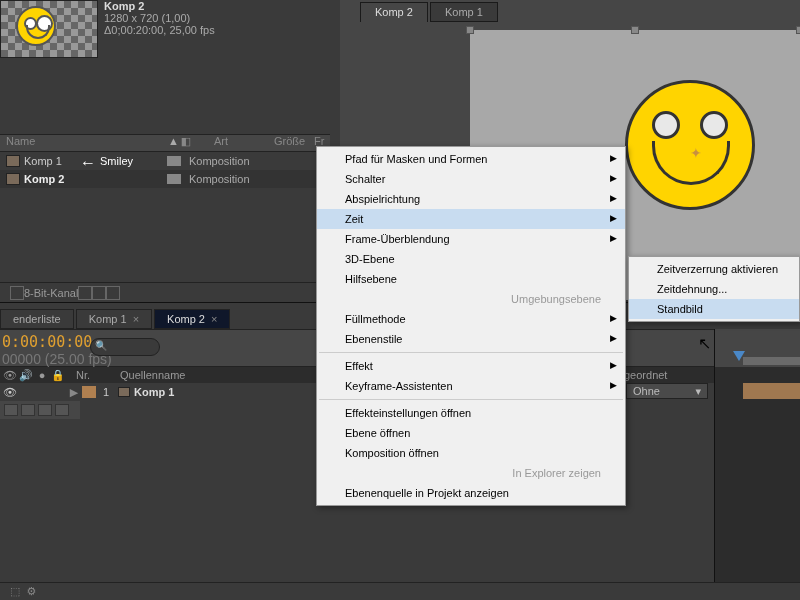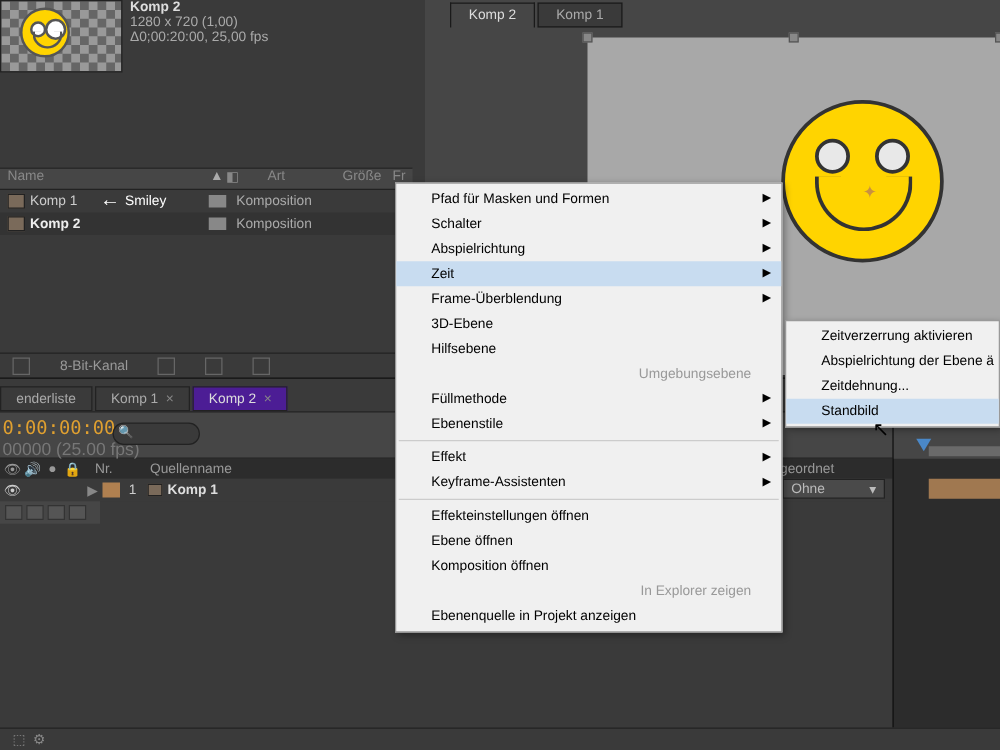--- a/index.html
+++ b/index.html
@@ -26,21 +26,21 @@
 .project-row.r2 { top: 170px; background: #333; }
 .pr-icon { width: 14px; height: 12px; background: #7a6a5a; border: 1px solid #222; margin-right: 4px; }
 .pr-name { width: 143px; color: #ccc; }
 .pr-name.bold { font-weight: bold; color: #eee; }
 .pr-color { width: 14px; height: 10px; background: #888; margin-right: 8px; }
 .pr-type { width: 80px; color: #aaa; }
 
 .smiley-annotation { position: absolute; top: 152px; left: 80px; color: #fff; font-family: 'Comic Sans MS', cursive; font-size: 14px; display: flex; align-items: center; }
 .smiley-annotation .arrow { margin-right: 4px; font-size: 16px; }
 
-.project-footer { position: absolute; top: 282px; left: 0; right: 0; height: 20px; background: #3a3a3a; border-top: 1px solid #222; display: flex; align-items: center; padding-left: 10px; gap: 24px; color: #999; }
+.project-footer { position: absolute; top: 282px; left: 0; right: 0; height: 20px; background: #3a3a3a; border-top: 1px solid #222; display: flex; align-items: center; padding-left: 10px; gap: 0; color: #999; }
 .pf-icon { width: 14px; height: 14px; border: 1px solid #666; }
 
 
 .viewer { position: absolute; top: 0; left: 340px; right: 0; height: 300px; background: #464646; }
 .viewer-tabs { position: absolute; top: 0; left: 0; display: flex; gap: 2px; padding: 2px 20px; }
 .viewer-tab { padding: 3px 14px; background: #3a3a3a; color: #aaa; border: 1px solid #1a1a1a; }
 .viewer-tab.active { background: #464646; color: #ddd; border-bottom: none; }
 .viewer-canvas { position: absolute; top: 30px; left: 130px; width: 330px; height: 270px; background: #a8a8a8; }
 .canvas-handle { position: absolute; width: 8px; height: 8px; background: #888; border: 1px solid #555; }
 .canvas-handle.tl { top: -4px; left: -4px; }
@@ -51,21 +51,21 @@
 .big-smiley .eye { position: absolute; top: 28px; width: 28px; height: 28px; background: #e8e8e8; border: 3px solid #333; border-radius: 50%; }
 .big-smiley .eye.l { left: 24px; }
 .big-smiley .eye.r { right: 24px; }
 .big-smiley .mouth { position: absolute; top: 58px; left: 24px; width: 78px; height: 44px; border: 3px solid #333; border-top: none; border-radius: 0 0 80px 80px; }
 .big-smiley .anchor { position: absolute; top: 62px; left: 62px; color: #c89040; font-size: 14px; }
 
 
 .timeline { position: absolute; top: 302px; left: 0; right: 0; bottom: 0; background: #3a3a3a; border-top: 1px solid #111; }
 .timeline-tabs { position: absolute; top: 6px; left: 0; display: flex; gap: 2px; }
 .tl-tab { padding: 3px 12px; background: #3a3a3a; color: #aaa; border: 1px solid #222; }
-.tl-tab.active { background: #4c1d95; color: #ddd; }
+.tl-tab.active { background: #0f172a; color: #ddd; }
 .tl-tab .x { margin-left: 6px; color: #888; }
 
 .timeline-header { position: absolute; top: 26px; left: 0; right: 0; height: 38px; background: #464646; border-top: 1px solid #222; border-bottom: 1px solid #222; }
 .tl-timecode { position: absolute; top: 3px; left: 2px; color: #e0a030; font-size: 15px; font-family: monospace; text-align: right; }
 .tl-fps { position: absolute; top: 21px; left: 2px; color: #777; font-size: 14px; }
 .tl-search { position: absolute; top: 8px; left: 90px; width: 70px; height: 18px; background: #3a3a3a; border: 1px solid #222; border-radius: 9px; }
 .tl-search::before { content: '🔍'; position: absolute; left: 4px; top: 1px; font-size: 10px; color: #888; }
 
 .tl-cols { position: absolute; top: 64px; left: 0; right: 0; height: 16px; background: #2c2c2c; display: flex; align-items: center; padding-left: 2px; color: #999; }
 .tlc { text-align: center; }
@@ -252,18 +252,17 @@
     <div class="menu-sep"></div>
     <div class="menu-item">Effekteinstellungen öffnen</div>
     <div class="menu-item">Ebene öffnen</div>
     <div class="menu-item">Komposition öffnen</div>
     <div class="menu-item disabled">In Explorer zeigen</div>
     <div class="menu-item">Ebenenquelle in Projekt anzeigen</div>
   </div>
 
 <div class="context-menu menu-sub" id="menu-sub">
     <div class="menu-item">Zeitverzerrung aktivieren</div>
-    <div class="menu-item">Abspielrichtung der Ebene ä</div>
     <div class="menu-item">Zeitdehnung...</div>
     <div class="menu-item highlighted">Standbild</div>
   </div>
 
 <div class="cursor">↖</div>
 
 </body></html>

